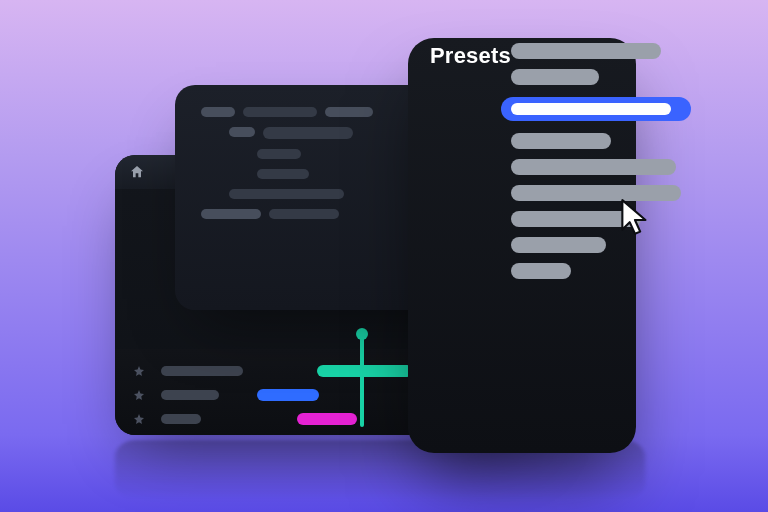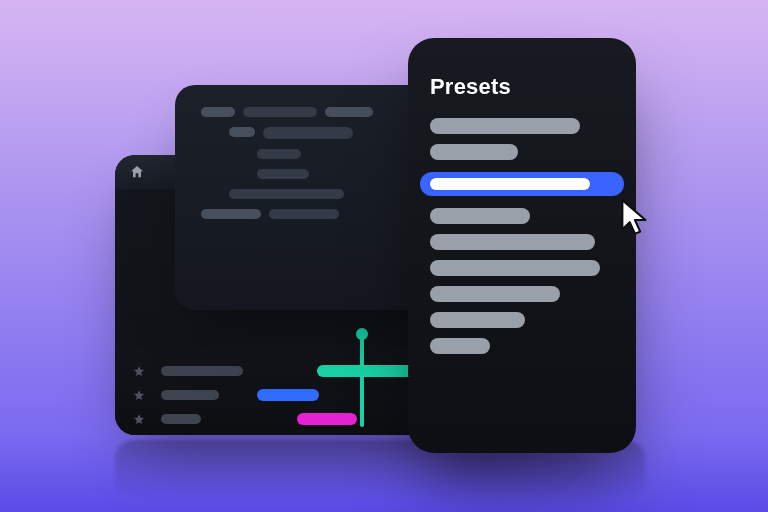--- a/index.html
+++ b/index.html
@@ -104,23 +104,24 @@
   
   .presets {
     position: absolute;
     left: 408px;
     top: 38px;
     width: 228px;
     height: 415px;
     background: linear-gradient(180deg, #171a20 0%, #0d0f14 100%);
     border-radius: 26px;
     box-shadow: 0 40px 70px -15px rgba(0,0,0,0.55);
-    padding: 36px 22px 24px 22px;
+    padding: 5px 22px 24px 22px;
     display:flex;
-    flex-direction:column;
+    flex-direction:row;
+    justify-content:space-between;
   }
   .presets-title {
     color:#ffffff;
     font-weight:700;
     font-size:22px;
     letter-spacing:.2px;
     margin-bottom:18px;
   }
   .preset-list { display:flex; flex-direction:column; gap:10px; }
   .preset-item {

